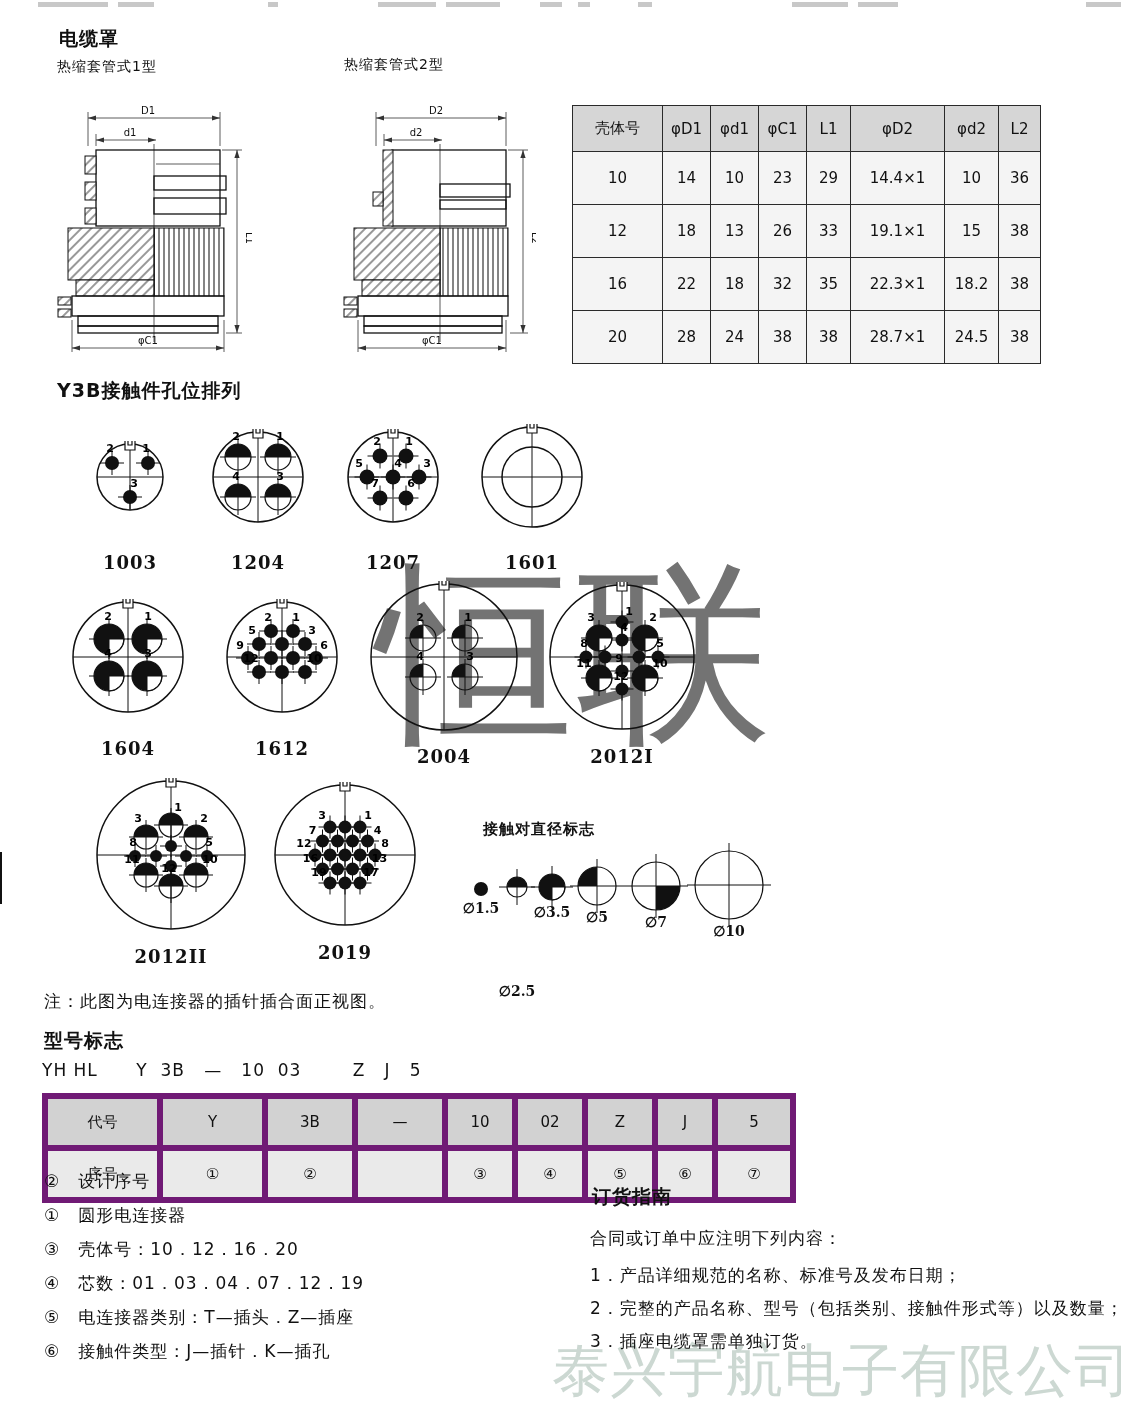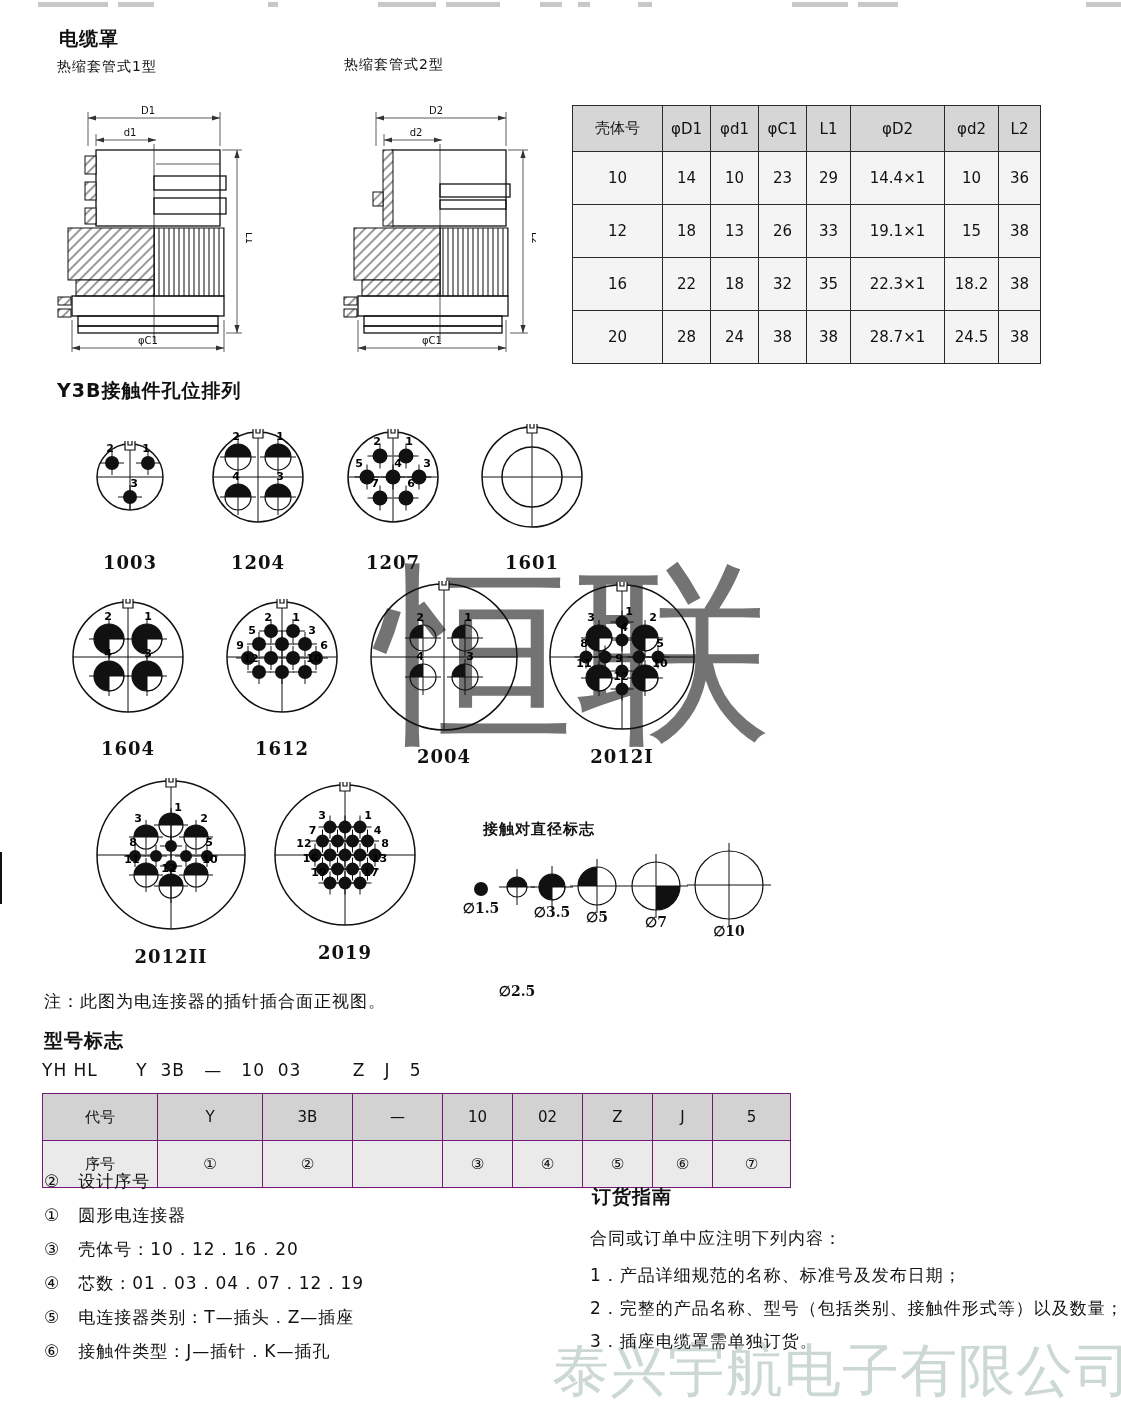--- a/index.html
+++ b/index.html
@@ -9,21 +9,21 @@
   .sec-title{font-weight:bold;font-size:19px;letter-spacing:1px;}
   .sub-cap{font-size:14px;letter-spacing:1px;}
   .note-line{font-size:17px;letter-spacing:1px;}
   
   .dim-table{border-collapse:collapse;table-layout:fixed;width:468px;font-size:15px;text-align:center;}
   .dim-table th,.dim-table td{border:1px solid #2a2a2a;padding:0;}
   .dim-table th{background:#d6d6d6;font-weight:normal;height:45px;}
   .dim-table td{background:#f4f4f4;height:52px;}
   
   .code-table{border-collapse:collapse;table-layout:fixed;width:748px;font-size:15px;text-align:center;}
-  .code-table td{border:1px solid #701a75;height:30px;padding:8px;}
+  .code-table td{border:6px solid #701a75;height:30px;padding:8px;}
   .code-table tr.code-head td{background:#d2d2d2;}
   .code-table tr.code-seq td{background:#eaeaea;}
   .model-line{font-size:17px;white-space:pre;letter-spacing:1px;}
   
   .conn-label{font-family:"DejaVu Serif",serif;font-weight:bold;font-size:18px;text-align:center;letter-spacing:1px;}
   svg .ln{stroke:#111;stroke-width:1;fill:none;}
   svg .ln2{stroke:#111;stroke-width:1.2;fill:none;}
   svg .oc{fill:none;stroke:#111;stroke-width:1.2;}
   svg .oc2{fill:none;stroke:#111;stroke-width:1.5;}
   svg .pl{font-size:11px;font-weight:bold;font-family:"DejaVu Sans",sans-serif;text-anchor:middle;fill:#000;}

